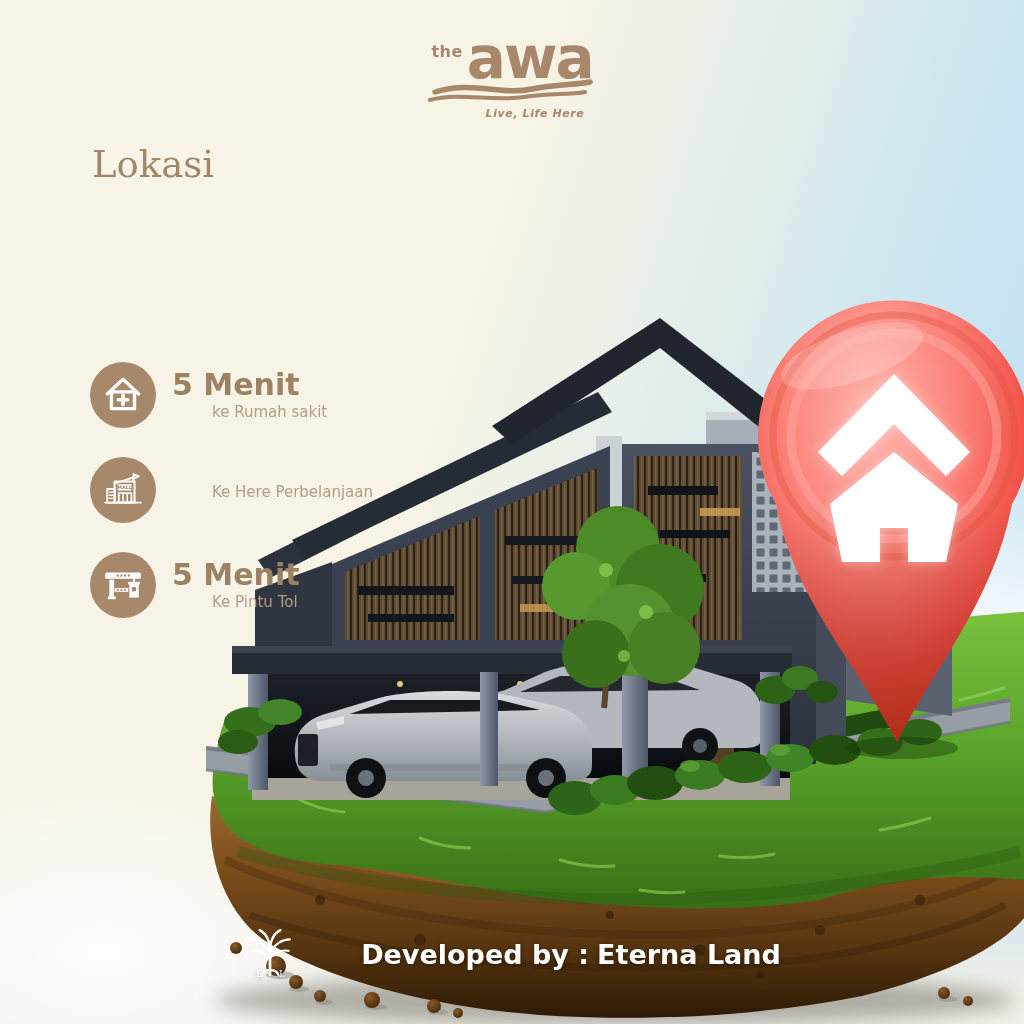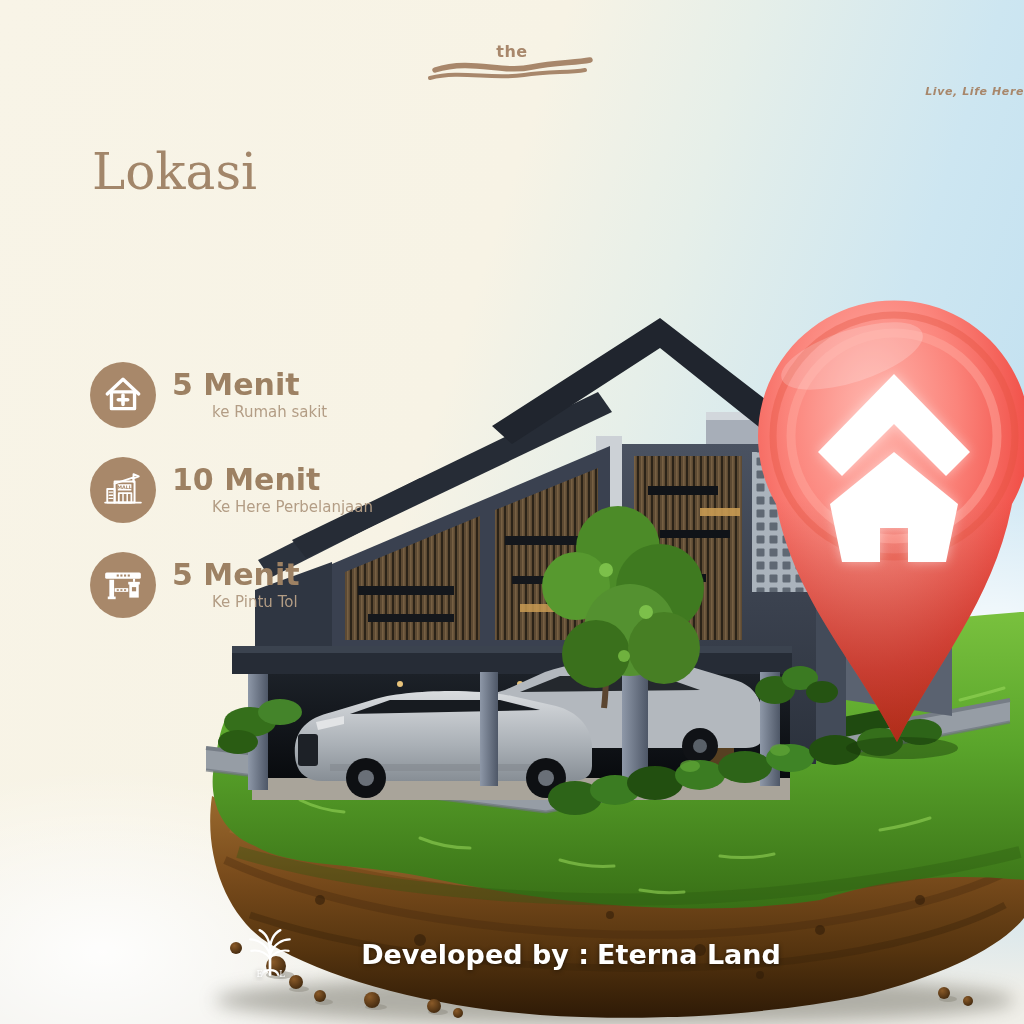--- a/index.html
+++ b/index.html
@@ -6,29 +6,29 @@
   .canvas{
     position:relative;width:1024px;height:1024px;margin:0 auto;overflow:hidden;
     font-family:"DejaVu Sans","Liberation Sans",sans-serif;
     background:
       radial-gradient(500px 300px at 97% 62%, rgba(255,255,255,.85), rgba(255,255,255,0) 68%),
       radial-gradient(430px 260px at 10% 93%, rgba(255,255,255,.9), rgba(255,255,255,0) 70%),
       linear-gradient(to bottom, rgba(252,252,250,0) 80%, #f0efe9 97%),
       linear-gradient(108deg, #f8f4e7 0%, #f7f3e5 42%, #e6efe9 56%, #cde6f1 74%, #b9dcf0 100%);
   }
   
-  .brand{position:absolute;top:34px;left:0;right:0;text-align:right;color:#a8876b;}
+  .brand{position:absolute;top:34px;left:0;right:0;text-align:center;color:#a8876b;}
   .brand-row{display:flex;justify-content:center;align-items:flex-start;gap:4px;}
   .brand-the{font-size:16px;font-weight:700;margin-top:8px;letter-spacing:.5px;}
   .brand-name{font-size:58px;font-weight:800;line-height:.85;letter-spacing:-2px;}
   .brand-waves{display:block;margin:-4px auto 0;width:170px;height:26px;}
   .brand-tagline{font-size:11px;font-weight:700;letter-spacing:.6px;margin:2px 0 0 46px;font-style:italic;}
   
   .title{position:absolute;left:92px;top:146px;color:#a2866a;font-family:"DejaVu Serif","Liberation Serif",serif;}
-  .title-line1{font-size:50px;line-height:1.05;font-weight:400;}
+  .title-line1{font-size:37px;line-height:1.05;font-weight:400;}
   .title-line2{font-size:84px;line-height:1.0;font-weight:700;margin-top:4px;letter-spacing:1px;}
   
   .features{position:absolute;left:90px;top:362px;}
   .feature{display:flex;align-items:center;gap:16px;margin-bottom:29px;}
   .f-icon{width:66px;height:66px;border-radius:50%;background:#a8886a;display:flex;align-items:center;justify-content:center;flex:none;}
   .f-icon svg{width:42px;height:42px;}
   .f-time{font-size:30px;font-weight:700;color:#9d8163;line-height:1.05;}
   .f-place{font-size:15px;color:#b39d85;margin-top:3px;margin-left:40px;}
   
   .scene{position:absolute;left:0;top:0;width:1024px;height:1024px;}
@@ -299,20 +299,21 @@
         <circle cx="236" cy="948" r="6"></circle>
           <circle cx="944" cy="993" r="6"></circle>
           <circle cx="968" cy="1001" r="5"></circle>
       </g>
     </g>
   </svg>
 
   <div class="brand">
     <div class="brand-row">
       <span class="brand-the">the</span>
+      <span class="brand-name">awa</span>
     </div>
     <svg class="brand-waves" viewBox="0 0 170 26">
       <path d="M8,13 C45,1 75,17 105,10 C128,5 148,6 163,3" stroke="#a8876b" stroke-width="5.5" fill="none" stroke-linecap="round"></path>
       <path d="M3,21 C34,13 64,23 97,18 C122,14 142,16 158,13" stroke="#a8876b" stroke-width="4" fill="none" stroke-linecap="round"></path>
     </svg>
     <div class="brand-tagline">Live, Life Here</div>
   </div>
 
   <div class="title">
     <div class="title-line1">Lokasi</div>
@@ -343,21 +344,20 @@
           <rect x="15" y="14.5" width="13" height="6" fill="#ffffff" stroke="none"></rect>
           <text x="21.5" y="19.3" text-anchor="middle" font-size="4.6" font-weight="bold" fill="#a8886a" stroke="none" font-family="DejaVu Sans, sans-serif">MALL</text>
           <rect x="16" y="23" width="12" height="9" stroke-width="1.7"></rect>
           <path d="M20,23 v9 M24,23 v9" stroke-width="1.4"></path>
           <rect x="5" y="19" width="7" height="13" stroke-width="1.8"></rect>
           <path d="M6.8,22 h3.4 M6.8,25 h3.4 M6.8,28 h3.4" stroke-width="1.3"></path>
           <path d="M3,32 h34" stroke-width="1.8"></path>
         </svg>
       </div>
       <div>
-        <div class="f-time">10 Menit</div>
         <div class="f-place">Ke Here Perbelanjaan</div>
       </div>
     </div>
 
     <div class="feature">
       <div class="f-icon">
         <svg viewBox="0 0 40 40">
           <rect x="3" y="8" width="34" height="6" rx="1.5" fill="#ffffff"></rect>
           <g fill="#a8886a">
               <rect x="14" y="10" width="2" height="2"></rect>

